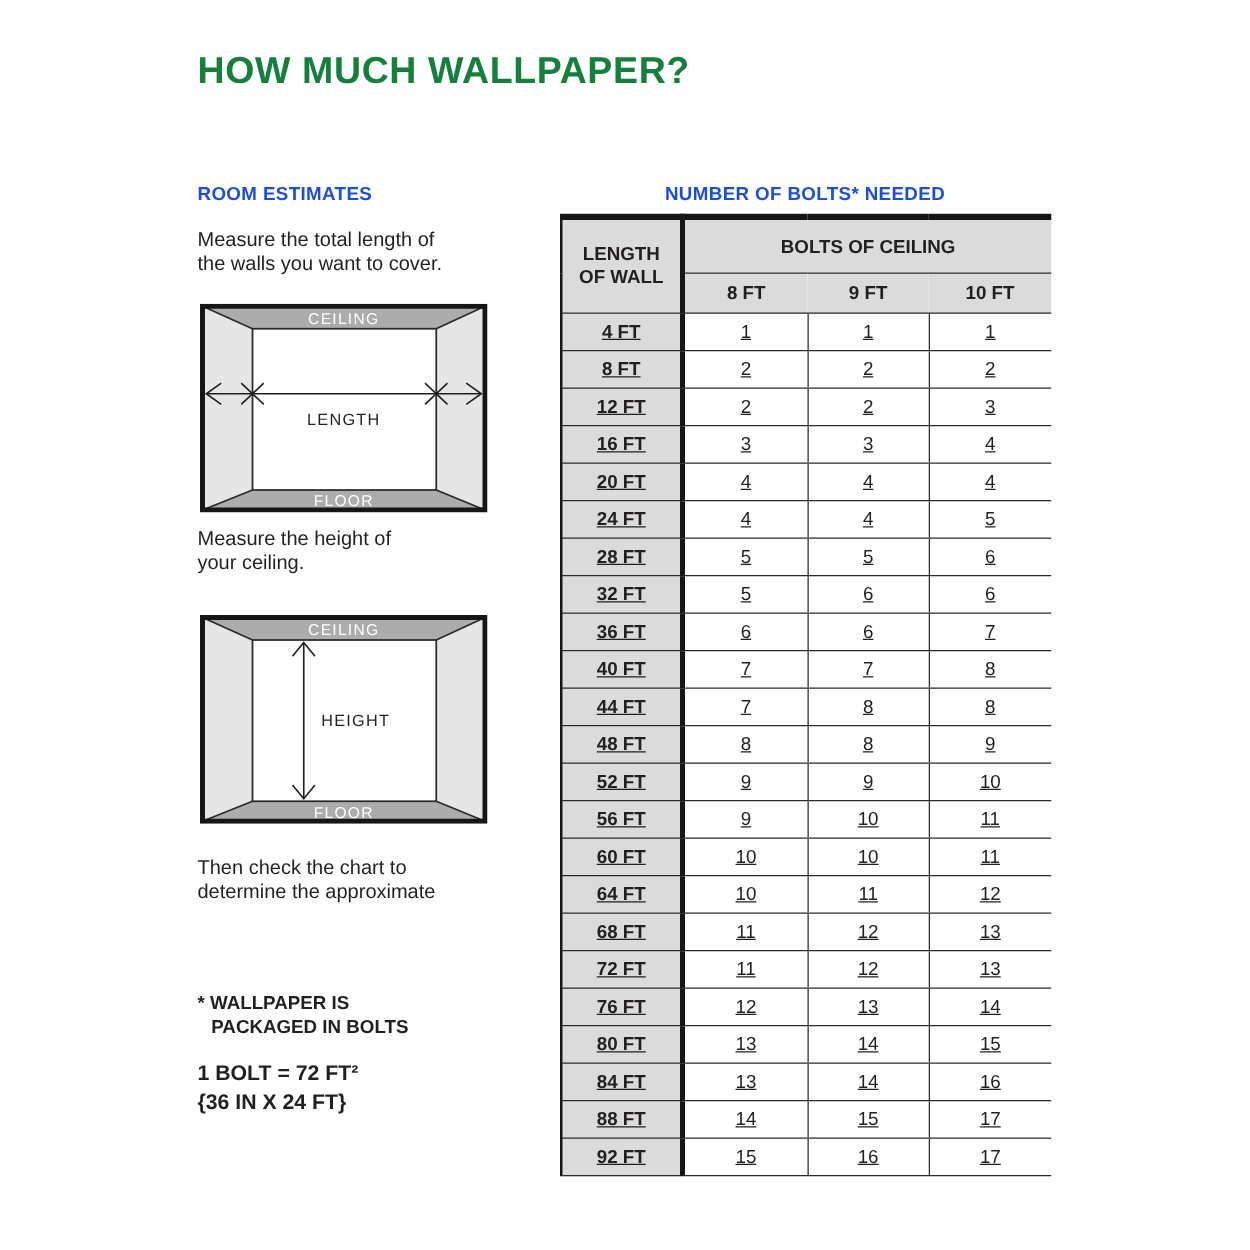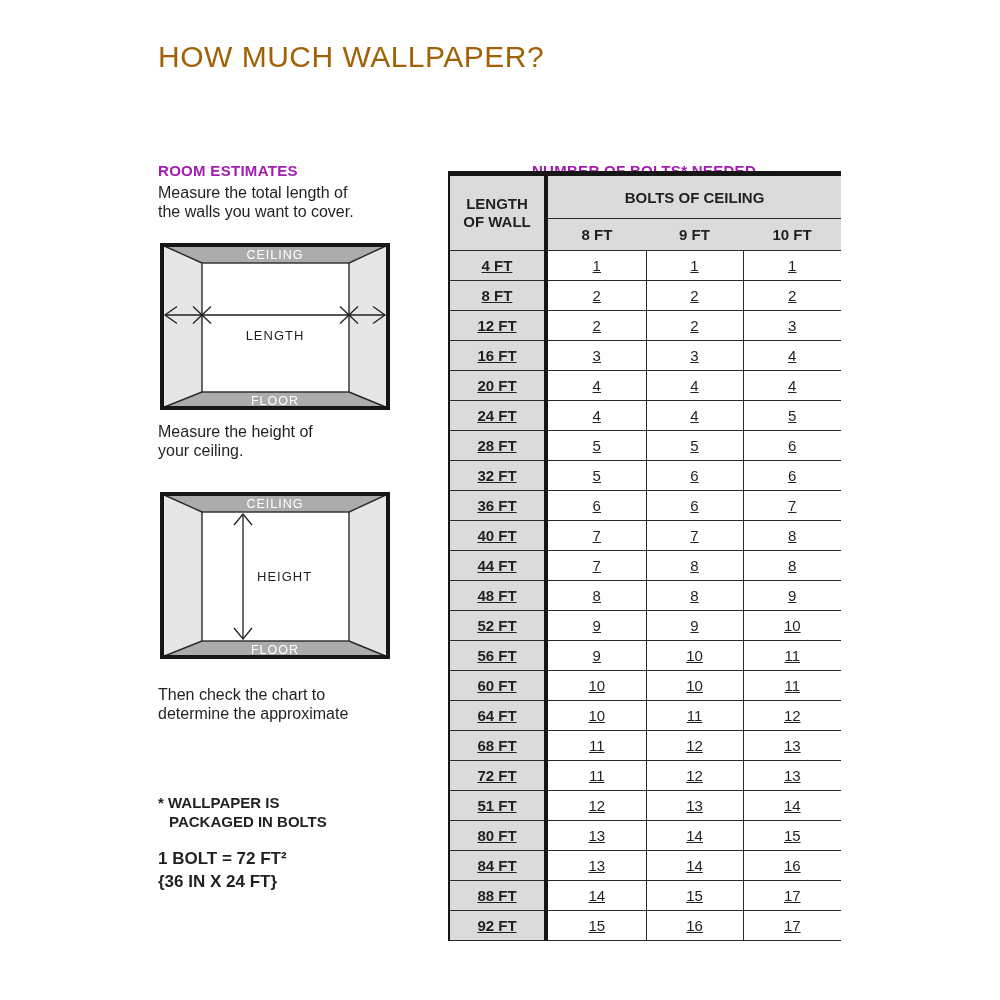--- a/index.html
+++ b/index.html
@@ -5,27 +5,26 @@
   * { margin: 0; padding: 0; box-sizing: border-box; }
   html, body { width: 1000px; height: 1000px; background: #ffffff; }
   body {
     font-family: "Liberation Sans", "DejaVu Sans", sans-serif;
     color: #231f20;
     position: relative;
     overflow: hidden;
   }
   .page-title {
     position: absolute; left: 158px; top: 40px;
-    font-size: 30px; font-weight: normal; letter-spacing: 0.5px;
-    color: #a16207;
+    font-size: 30px; font-weight: bold; letter-spacing: 0.5px;
+    color: #15803d;
   }
   .section-heading {
     font-size: 15px; font-weight: bold; letter-spacing: 0.3px;
-    color: #a21caf;
-    margin-top: 15px;
+    color: #1d4ed8;
   }
   .left-heading { position: absolute; left: 158px; top: 147px; }
   .para { position: absolute; left: 158px; width: 260px; font-size: 16px; line-height: 19px; }
   .para .line { display: block; }
   .para1 { top: 183px; }
   .para2 { top: 422px; }
   .para3 { top: 685px; }
   .diagram { position: absolute; left: 160px; width: 230px; height: 167px; }
   .diagram1 { top: 243px; }
   .diagram2 { top: 492px; }
@@ -265,21 +264,21 @@
         <td>12</td>
         <td>13</td>
       </tr>
       <tr>
         <th class="col1">72 FT</th>
         <td>11</td>
         <td>12</td>
         <td>13</td>
       </tr>
       <tr>
-        <th class="col1">51 FT</th>
+        <th class="col1">76 FT</th>
         <td>12</td>
         <td>13</td>
         <td>14</td>
       </tr>
       <tr>
         <th class="col1">80 FT</th>
         <td>13</td>
         <td>14</td>
         <td>15</td>
       </tr>

